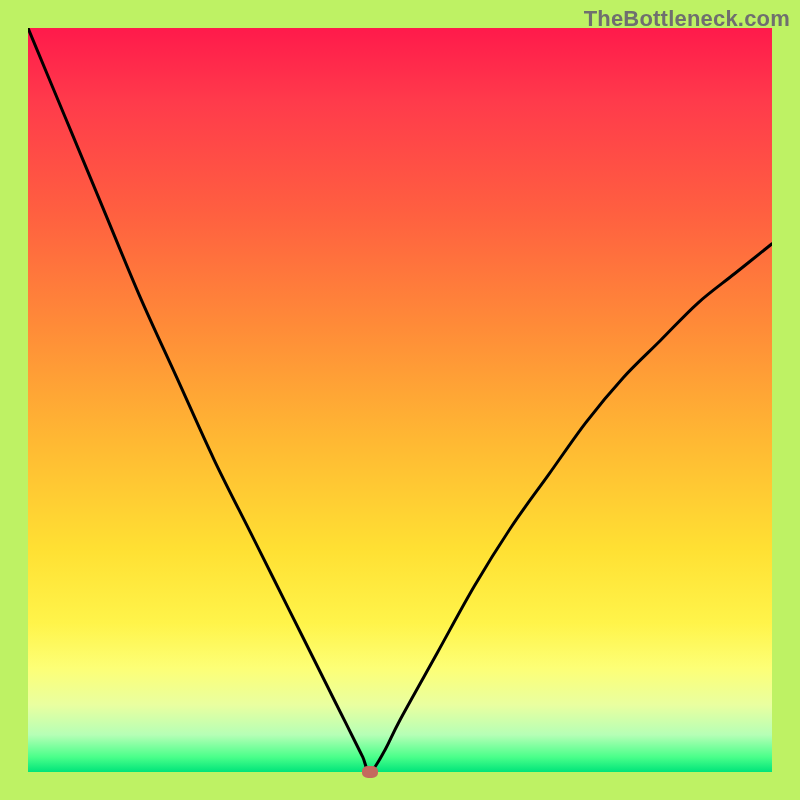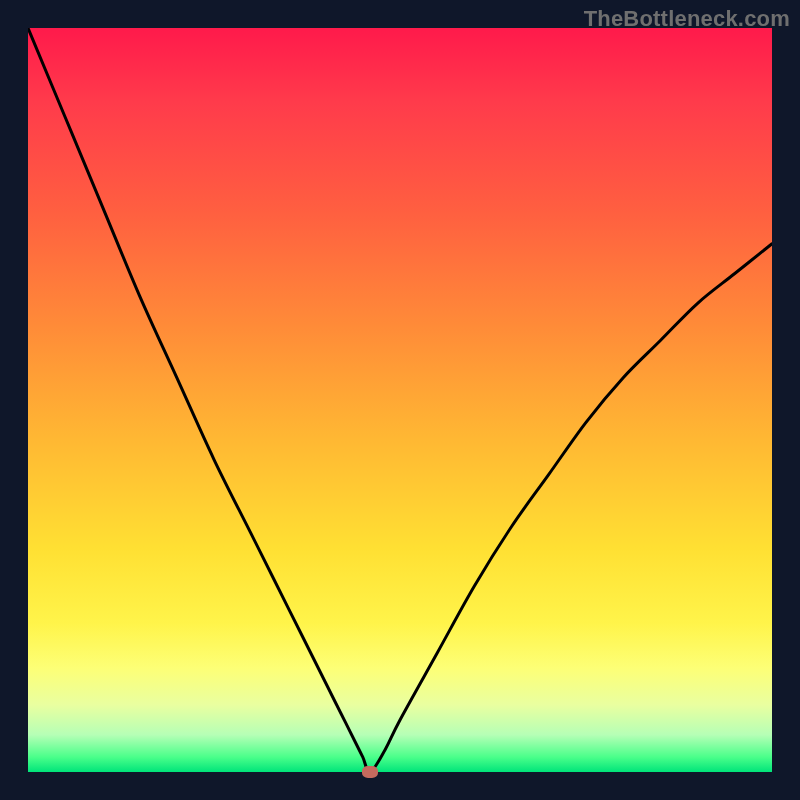--- a/index.html
+++ b/index.html
@@ -9,21 +9,21 @@
     height: 800px;
     background: #000;
     overflow: hidden;
   }
   .frame {
     position: absolute;
     left: 0;
     top: 0;
     width: 800px;
     height: 800px;
-    background: #0f172a;
+    background: #bef264;
   }
   .plot {
     position: absolute;
     left: 28px;
     top: 28px;
     width: 744px;
     height: 744px;
     background: linear-gradient(
       to bottom,
       #ff1a4b 0%,

